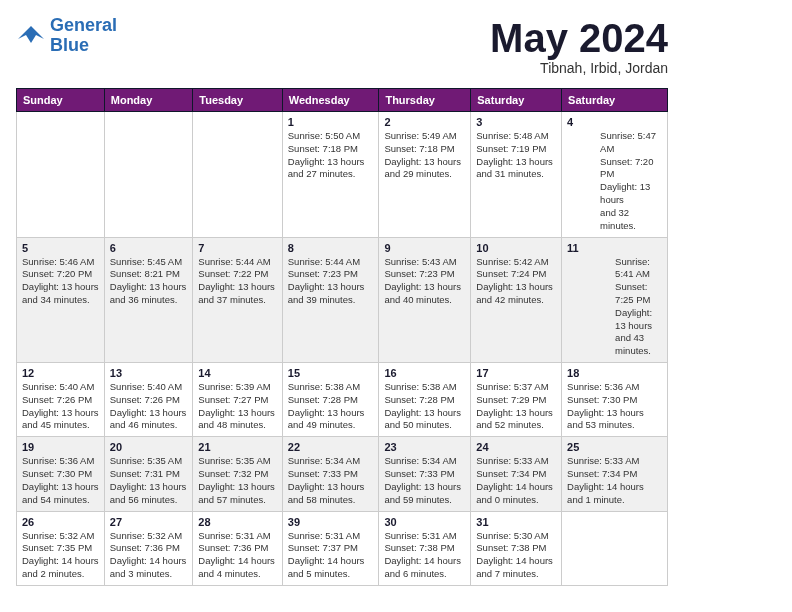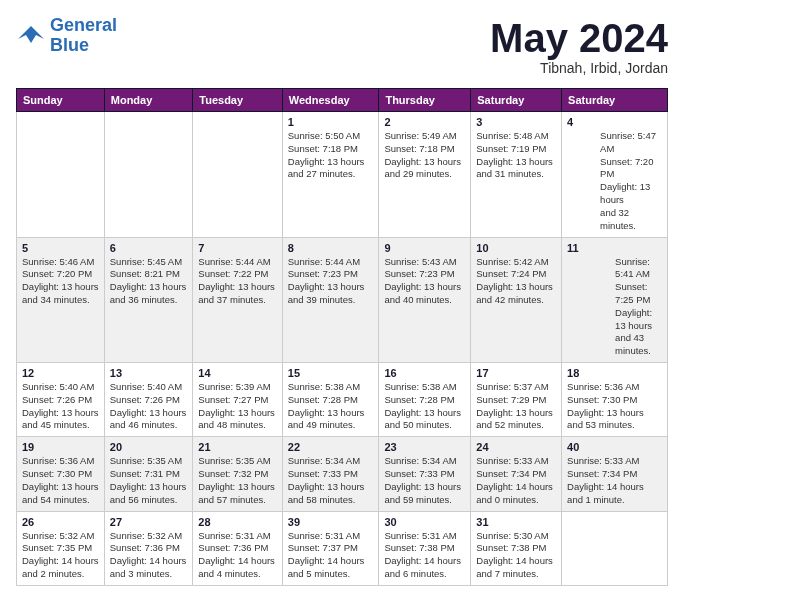--- a/index.html
+++ b/index.html
@@ -303,21 +303,21 @@
 and 59 minutes.</div>
           </td>
           <td>
             <span class="day-num">24</span>
             <div class="day-info" style="white-space: pre-line;">Sunrise: 5:33 AM
 Sunset: 7:34 PM
 Daylight: 14 hours
 and 0 minutes.</div>
           </td>
           <td>
-            <span class="day-num">40</span>
+            <span class="day-num">25</span>
             <div class="day-info" style="white-space: pre-line;">Sunrise: 5:33 AM
 Sunset: 7:34 PM
 Daylight: 14 hours
 and 1 minute.</div>
           </td>
         </tr>
         <tr class="row-odd">
           <td>
             <span class="day-num">26</span>
             <div class="day-info" style="white-space: pre-line;">Sunrise: 5:32 AM

